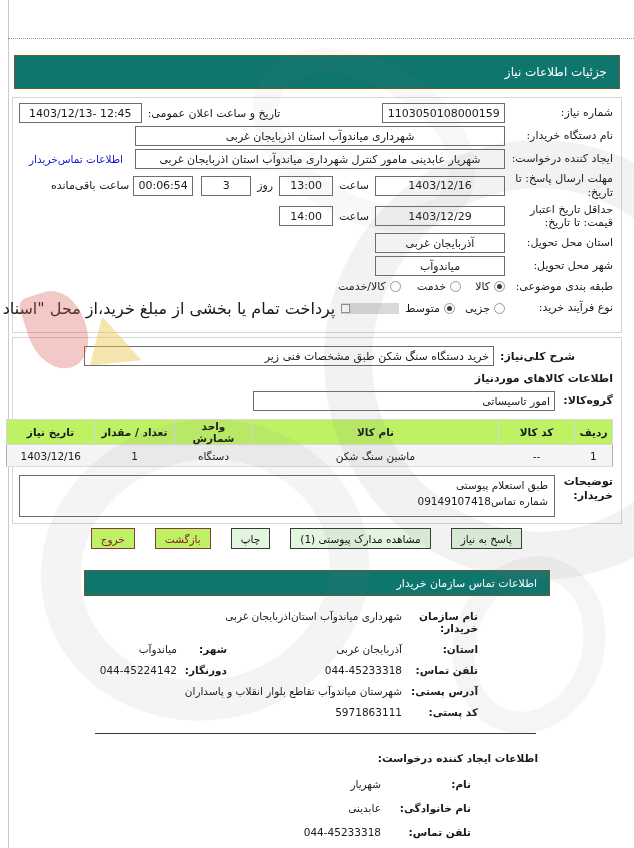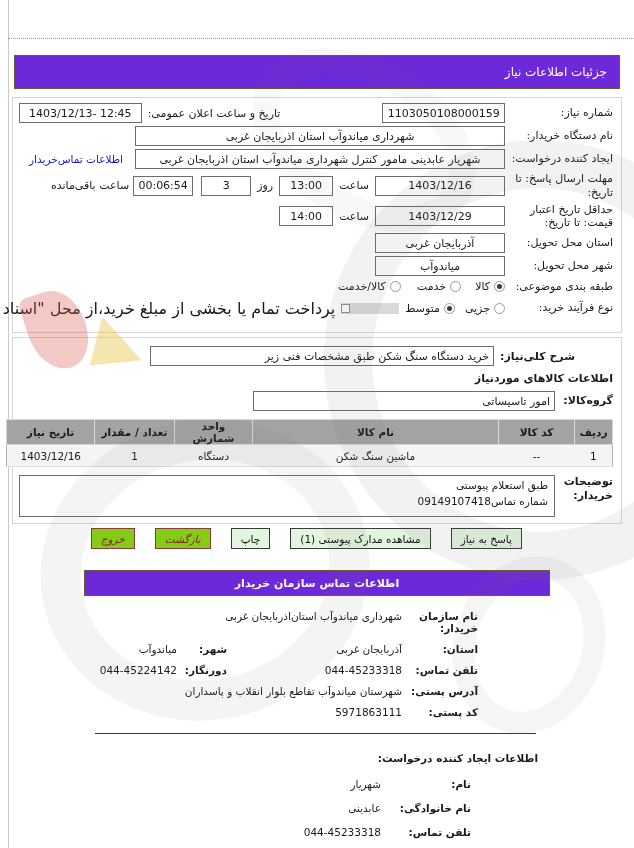--- a/index.html
+++ b/index.html
@@ -14,23 +14,23 @@
   .wm div { position:absolute; }
   .wm-ring1 { right:-120px; top:140px; width:430px; height:440px; border:48px solid rgba(110,110,110,0.09); border-radius:50%; }
   .wm-ring2 { left:40px; top:420px; width:330px; height:300px; border:40px solid rgba(110,110,110,0.08); border-radius:50%; transform:rotate(-12deg); }
   .wm-ring3 { right:30px; top:555px; width:150px; height:180px; border:22px solid rgba(110,110,110,0.07); border-radius:50%; transform:rotate(18deg); }
   .wm-ring4 { right:150px; top:60px; width:240px; height:160px; border:26px solid rgba(110,110,110,0.05); border-radius:50%; transform:rotate(30deg); }
   .wm-red { left:28px; top:290px; width:58px; height:80px; background:rgba(214,88,78,0.32); border-radius:10px 55% 50% 60%; transform:rotate(-18deg); }
   .wm-yellow { left:92px; top:324px; width:52px; height:50px; background:rgba(232,198,78,0.45); clip-path:polygon(0 0,100% 55%,10% 100%); transform:rotate(20deg); }
 
   .content { position:relative; z-index:1; }
 
-  .bar { background:#6d28d9; border:1px solid #6f5730; color:#ffffff; display:flex; align-items:center; padding:0 12px; font-size:12px; }
+  .bar { background:#0f766e; border:1px solid #6f5730; color:#ffffff; display:flex; align-items:center; padding:0 12px; font-size:12px; }
   .bar1 { position:absolute; top:55px; right:14px; left:14px; height:34px; }
-  .bar2 { position:absolute; top:570px; right:84px; left:84px; height:26px; font-size:11px; font-weight:bold;justify-content:center; }
+  .bar2 { position:absolute; top:570px; right:84px; left:84px; height:26px; font-size:11px; font-weight:normal; }
 
   .fbx { border:1px solid #d6d6d6; background:#fff; position:absolute; right:12px; left:12px; }
   .box1 { top:97px; height:236px; padding:5px 8px 4px 6px; }
   .box2 { top:337px; height:187px; padding:6px 8px 4px 6px; }
 
   .frow { display:flex; align-items:center; margin-bottom:3px; }
   .flabel { width:108px; flex-shrink:0; line-height:1.25; }
   .inbox { border:1px solid #6d6d6d; background:#fff; height:20px; display:flex; align-items:center; justify-content:center; padding:0 4px; overflow:hidden; white-space:nowrap; }
   .w128 { width:130px; } .w370 { width:370px; } .w54 { width:54px; } .w50 { width:50px; } .w60 { width:60px; }
   .ltr { direction:ltr; unicode-bidi:embed; }
@@ -40,39 +40,39 @@
 
   .radio { width:11px; height:11px; border:1px solid #9a9a9a; border-radius:50%; background:#fdfdfd; display:inline-block; position:relative; flex-shrink:0; }
   .radio.sel::after { content:""; position:absolute; left:2px; top:2px; right:2px; bottom:2px; background:#3b3b3b; border-radius:50%; }
   .ropt { display:flex; align-items:center; gap:4px; margin-left:16px; }
   .strip { width:58px; height:11px; background:#d9d9d9; display:flex; align-items:center; direction:ltr; margin:0 6px; flex-shrink:0; }
   .cb { width:9px; height:9px; border:1px solid #8f8f8f; background:#fcfcfc; display:inline-block; }
   .note { font-size:16px; white-space:nowrap; }
 
   .bold { font-weight:bold; }
   .desc-row { margin:2px 38px 6px 0; display:flex; align-items:center; }
-  .desc-row .inbox { width:344px; justify-content:flex-start; }
+  .desc-row .inbox { width:410px; justify-content:flex-start; }
   .goods-title { font-weight:bold; margin:4px 0 6px 0; }
   .group-row { display:flex; align-items:center; margin-bottom:8px; }
   .group-row .flabel { width:58px; font-weight:bold; }
   .group-row .inbox { width:302px; justify-content:flex-start; }
 
   table.goods { width:100%; border-collapse:collapse; table-layout:fixed; margin-bottom:8px; border:1px solid #b0b0b0; }
-  table.goods th { background:#a3a3a3; font-weight:bold; font-size:10.5px; height:22px; border:1px solid #d8d8d8; padding:0 4px; }
+  table.goods th { background:#bef264; font-weight:bold; font-size:10.5px; height:22px; border:1px solid #d8d8d8; padding:0 4px; }
   table.goods td { background:#f4f4f4; font-size:10.5px; height:22px; text-align:center; padding:0 4px; border-bottom:1px solid #dcdcdc; }
   .c-r{width:38px;} .c-code{width:76px;} .c-name{width:246px;} .c-unit{width:78px;} .c-qty{width:80px;} .c-date{width:88px;}
 
   .notes-row { display:flex; align-items:flex-start; }
   .notes-row .flabel { width:58px; font-weight:bold; line-height:1.3; }
   .notes-box { border:1px solid #6d6d6d; background:#fff; height:42px; flex:1; padding:2px 6px; line-height:1.5; font-size:10.5px; }
 
   .btns { position:absolute; top:528px; right:112px; display:flex; gap:20px; align-items:center; }
   .btn { height:21px; display:flex; align-items:center; justify-content:center; padding:0 9px; font-size:10.5px; border:1px solid #3a3a3a; cursor:pointer; white-space:nowrap; }
   .btn.green { background:#e2f5de; color:#111; }
-  .btn.pink { background:#84cc16; color:#7c1f1f; border-color:#8b3a3a;font-style:italic; }
+  .btn.pink { background:#bef264; color:#7c1f1f; border-color:#8b3a3a; }
 
   .contact { position:absolute; top:610px; right:156px; left:30px; }
   .crow { display:grid; grid-template-columns:76px 175px 50px 170px; align-items:start; margin-bottom:9px; font-size:10.5px; }
   .clabel { font-weight:bold; }
   .cval { padding-left:6px; }
 
   .divider { position:absolute; top:733px; left:95px; width:441px; border-top:1px solid #3a3a3a; }
 
   .creator-title { position:absolute; top:752px; right:96px; font-weight:bold; font-size:10.5px; }
   .creator { position:absolute; top:778px; right:163px; left:30px; }

